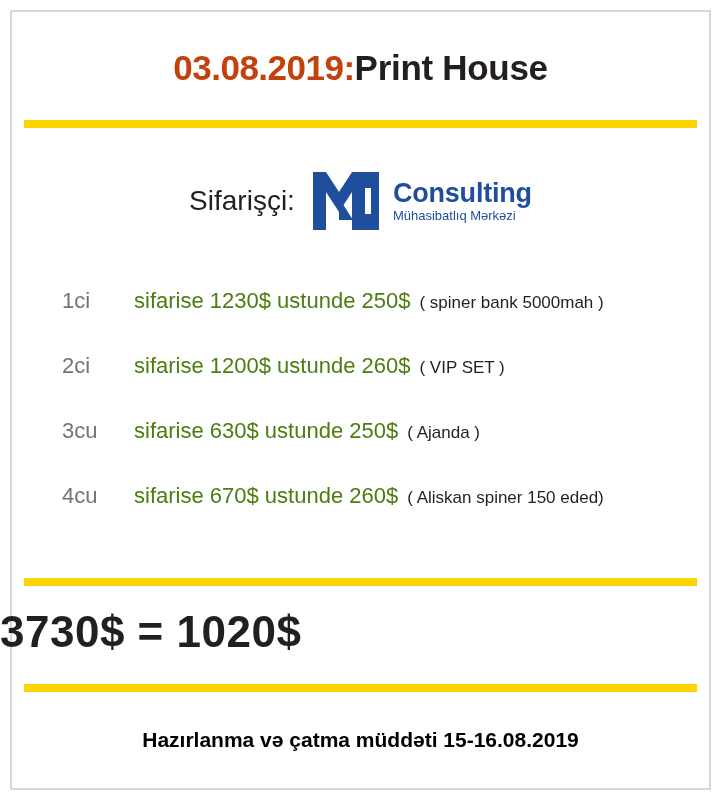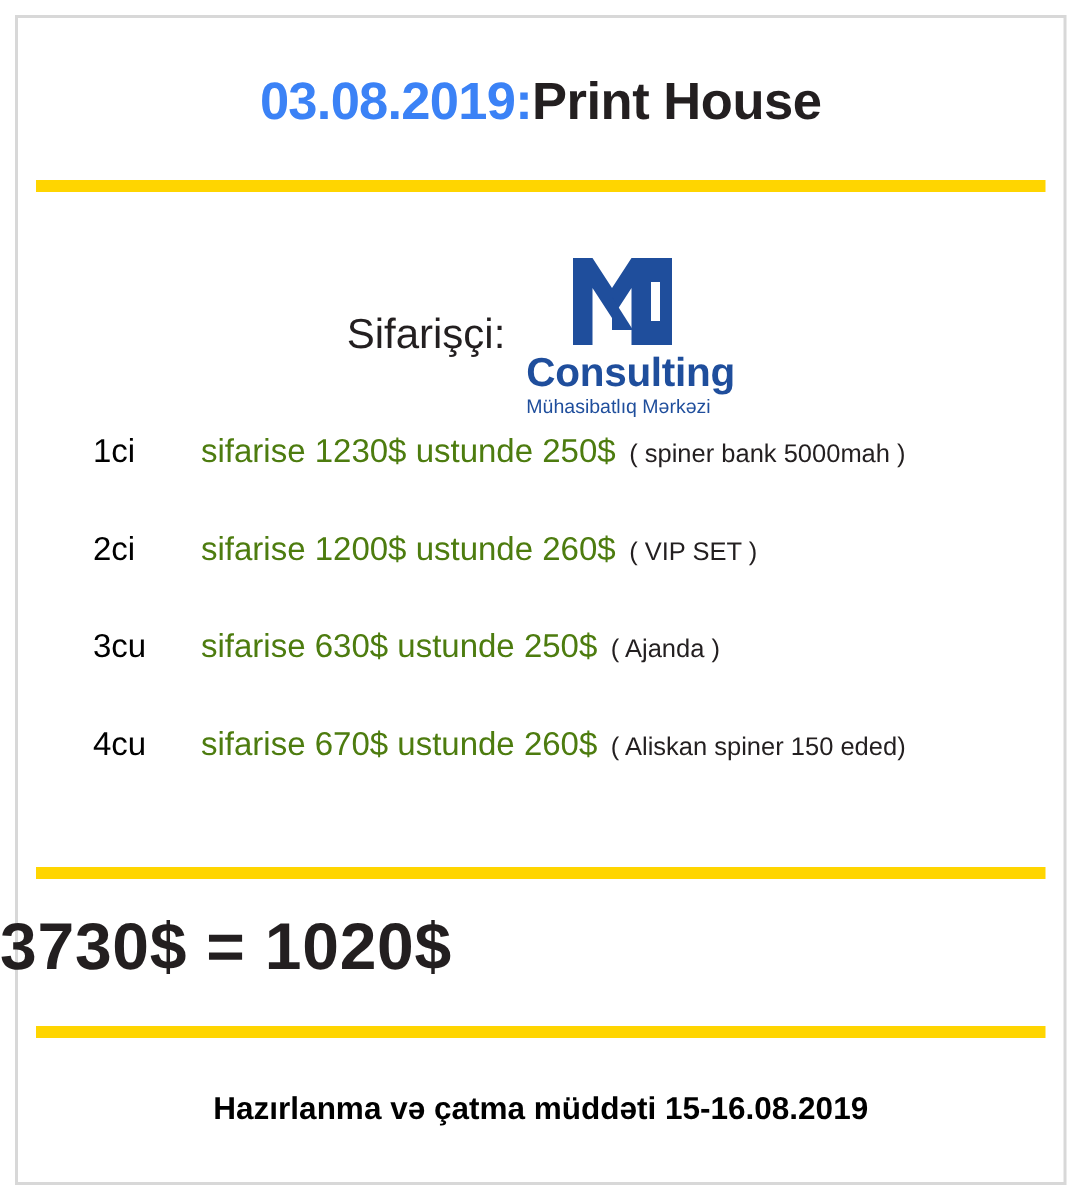--- a/index.html
+++ b/index.html
@@ -42,21 +42,21 @@
     left: 0;
     top: 48px;
     width: 721px;
     display: flex;
     align-items: baseline;
     justify-content: center;
   }
   .header-date {
     font-size: 35px;
     font-weight: bold;
-    color: #3b82f6;
+    color: #c2410c;
     letter-spacing: -0.5px;
   }
   .header-title {
     font-size: 35px;
     font-weight: bold;
     color: #231f20;
     letter-spacing: -0.3px;
   }
 
   .rule {
@@ -92,21 +92,20 @@
   }
   .client-label {
     font-size: 28px;
     font-weight: normal;
     color: #231f20;
     margin-right: 14px;
   }
   .logo {
     display: flex;
     align-items: center;
-    flex-direction: column;
   }
   .logo-mark {
     width: 74px;
     height: 66px;
     margin-right: 10px;
     display: block;
   }
   .logo-text {
     display: flex;
     flex-direction: column;
@@ -134,21 +133,21 @@
     width: 640px;
   }
   .item {
     display: flex;
     align-items: baseline;
     height: 65px;
     white-space: nowrap;
   }
   .item-no {
     font-size: 22px;
-    color: #000000;
+    color: #737373;
     width: 72px;
     flex: none;
   }
   .item-main {
     font-size: 22px;
     color: #4d7c0f;
   }
   .item-note {
     font-size: 17px;
     color: #231f20;

